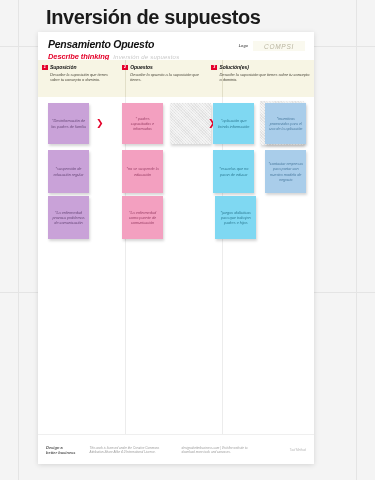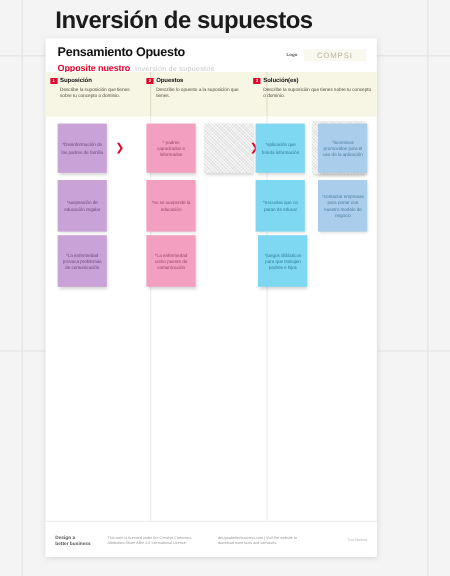--- a/index.html
+++ b/index.html
@@ -15,20 +15,21 @@
   #canvas-bg{position:absolute;inset:0;background:#f4f4f4;}
   #canvas-bg .gl{position:absolute;background:#e4e4e4;}
   #canvas-bg .gl.v{top:0;bottom:0;width:1px;}
   #canvas-bg .gl.h{left:0;right:0;height:1px;}
 
   
   #board{
     position:absolute;left:38px;top:32px;width:276px;height:432px;
     background:#ffffff;
     box-shadow:0 1px 5px rgba(0,0,0,.13);
+    font-style:italic;
   }
   #page-title{
     position:absolute;left:46px;top:6px;
     font-size:20px;font-weight:bold;color:#1b1b1b;
     letter-spacing:-.4px;line-height:22px;white-space:nowrap;
   }
 
   
   .board-head{position:relative;height:28px;padding:7px 10px 0 10px;box-sizing:border-box;}
   .bh-title{font-size:10.5px;font-weight:bold;color:#111;letter-spacing:-.25px;line-height:11px;}
@@ -118,21 +119,21 @@
   <div class="gl h" style="top:292px"></div>
 </div>
 
 <div id="page-title">Inversión de supuestos</div>
 
 <div id="board">
 
   <div class="board-head">
     <div class="bh-title">Pensamiento Opuesto</div>
     <div class="bh-sub">
-      <span class="bh-sub-en">Opposite nuestro</span>
+      <span class="bh-sub-en">Describe thinking</span>
       <span class="bh-sub-es">Inversión de supuestos</span>
     </div>
     <div class="logo-wrap">
       <span class="logo-lbl">Logo</span>
       <span class="logo-box">
         <span class="logo-txt">COMPSI</span>
       </span>
     </div>
   </div>
 

